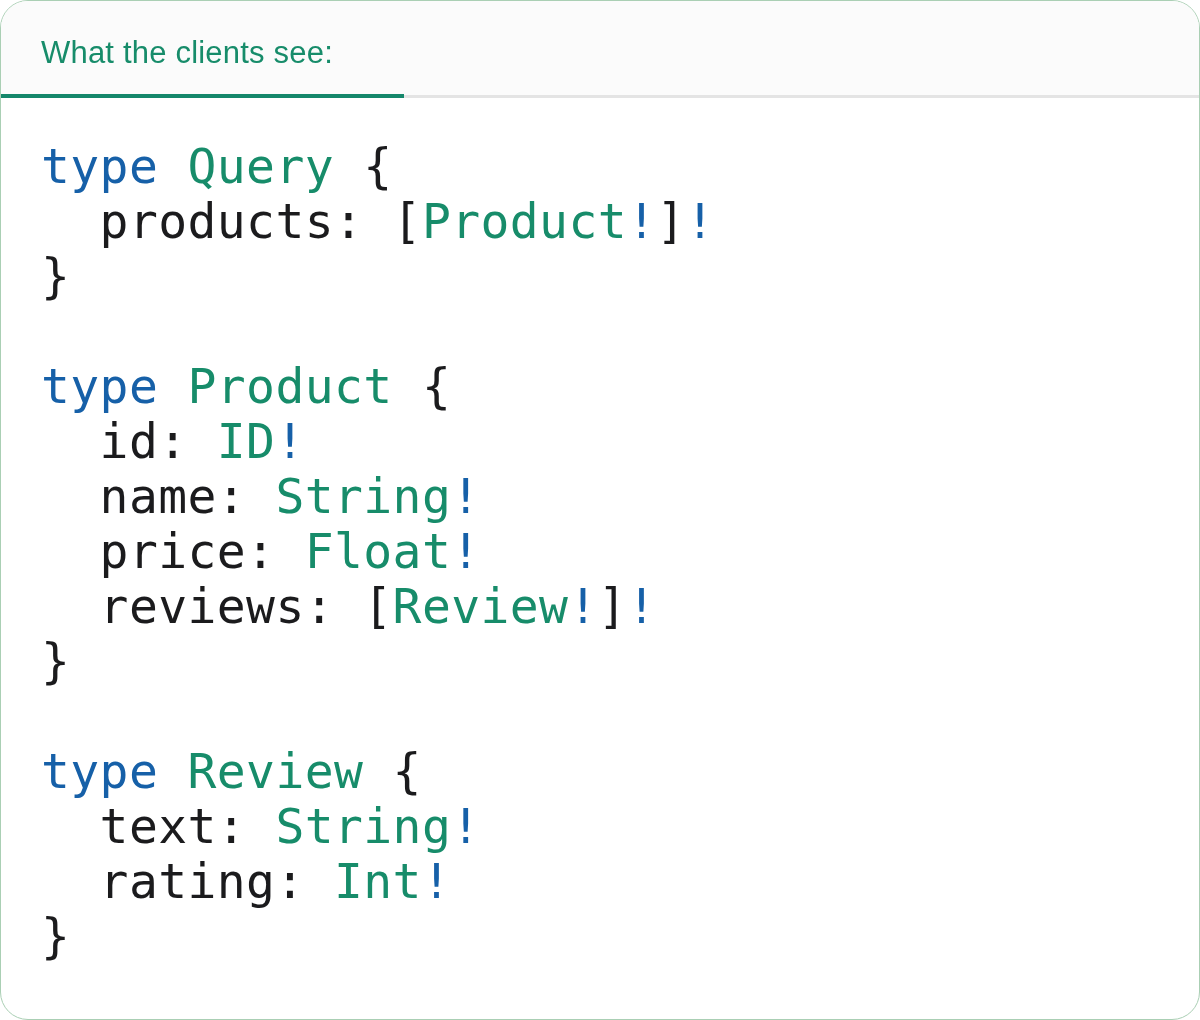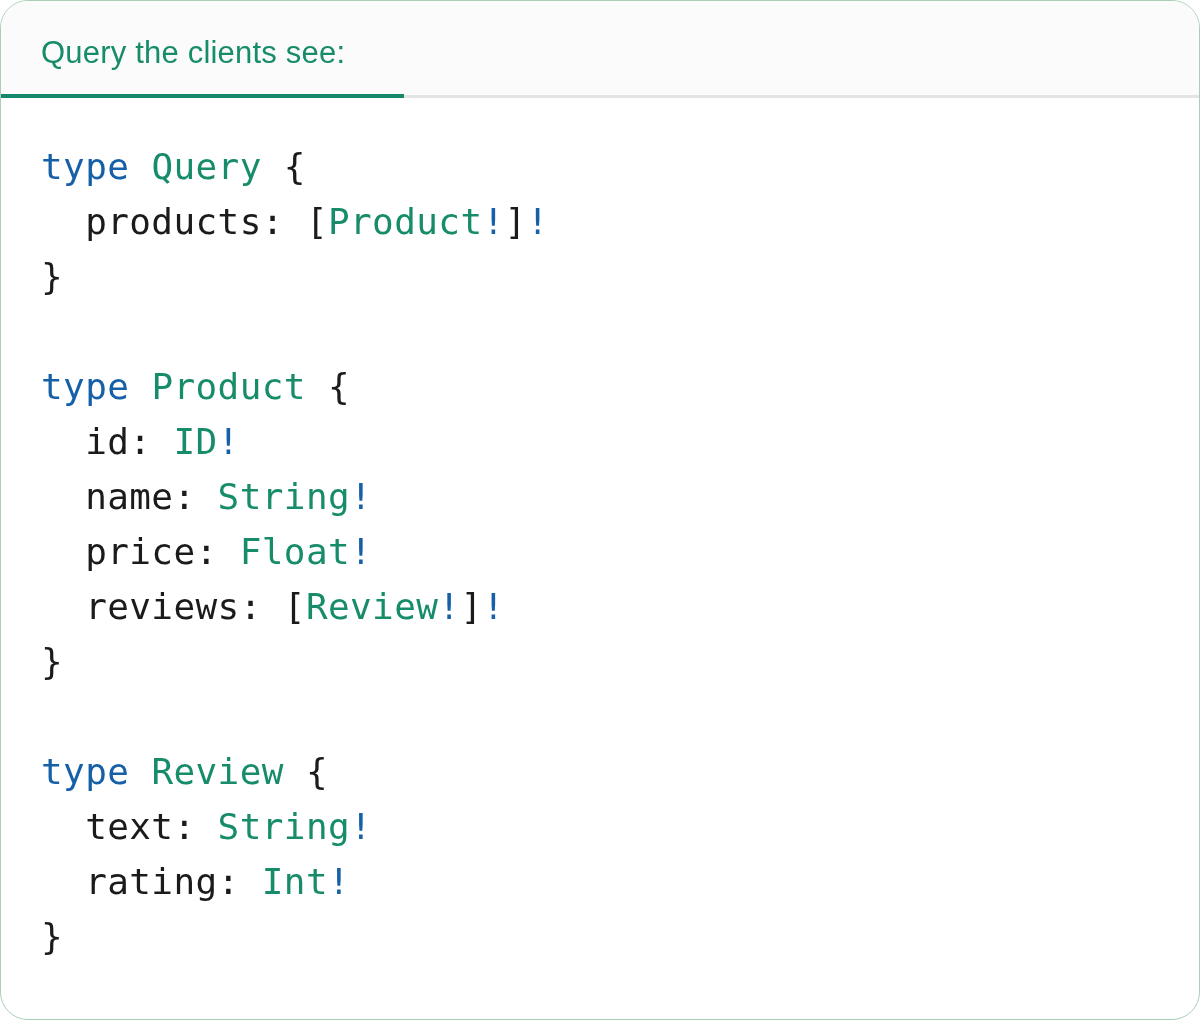--- a/index.html
+++ b/index.html
@@ -60,42 +60,42 @@
     font-weight:500;
     letter-spacing:0.2px;
     color:var(--type-green);
     white-space:nowrap;
   }
 
   .code{
     margin:0;
     padding:41px 40px 0 40px;
     font-family:"DejaVu Sans Mono","Liberation Mono",monospace;
-    font-size:36px;
+    font-size:48px;
     line-height:55px;
     letter-spacing:0.4px;
     color:var(--code-text);
   }
   .code-line{
     min-height:55px;
     white-space:pre;
   }
   .tok-kw{color:var(--keyword-blue);}
   .tok-type{color:var(--type-green);}
   .tok-bang{color:var(--keyword-blue);}
   .tok-plain{color:var(--code-text);}
 </style>
 </head>
 <body>
 
 <div class="panel">
 
   <div class="panel-header">
     <div class="tab">
-      <span class="tab-label">Query the clients see:</span>
+      <span class="tab-label">What the clients see:</span>
     </div>
     <div class="header-divider"></div>
     <div class="tab-underline"></div>
   </div>
 
   <pre class="code" id="code-block"><div class="code-line"><span class="tok-kw">type</span><span class="tok-plain"> </span><span class="tok-type">Query</span><span class="tok-plain"> {</span></div><div class="code-line"><span class="tok-plain">  products: [</span><span class="tok-type">Product</span><span class="tok-bang">!</span><span class="tok-plain">]</span><span class="tok-bang">!</span></div><div class="code-line"><span class="tok-plain">}</span></div><div class="code-line">&nbsp;</div><div class="code-line"><span class="tok-kw">type</span><span class="tok-plain"> </span><span class="tok-type">Product</span><span class="tok-plain"> {</span></div><div class="code-line"><span class="tok-plain">  id: </span><span class="tok-type">ID</span><span class="tok-bang">!</span></div><div class="code-line"><span class="tok-plain">  name: </span><span class="tok-type">String</span><span class="tok-bang">!</span></div><div class="code-line"><span class="tok-plain">  price: </span><span class="tok-type">Float</span><span class="tok-bang">!</span></div><div class="code-line"><span class="tok-plain">  reviews: [</span><span class="tok-type">Review</span><span class="tok-bang">!</span><span class="tok-plain">]</span><span class="tok-bang">!</span></div><div class="code-line"><span class="tok-plain">}</span></div><div class="code-line">&nbsp;</div><div class="code-line"><span class="tok-kw">type</span><span class="tok-plain"> </span><span class="tok-type">Review</span><span class="tok-plain"> {</span></div><div class="code-line"><span class="tok-plain">  text: </span><span class="tok-type">String</span><span class="tok-bang">!</span></div><div class="code-line"><span class="tok-plain">  rating: </span><span class="tok-type">Int</span><span class="tok-bang">!</span></div><div class="code-line"><span class="tok-plain">}</span></div></pre>
 
 </div>
 
 </body></html>

